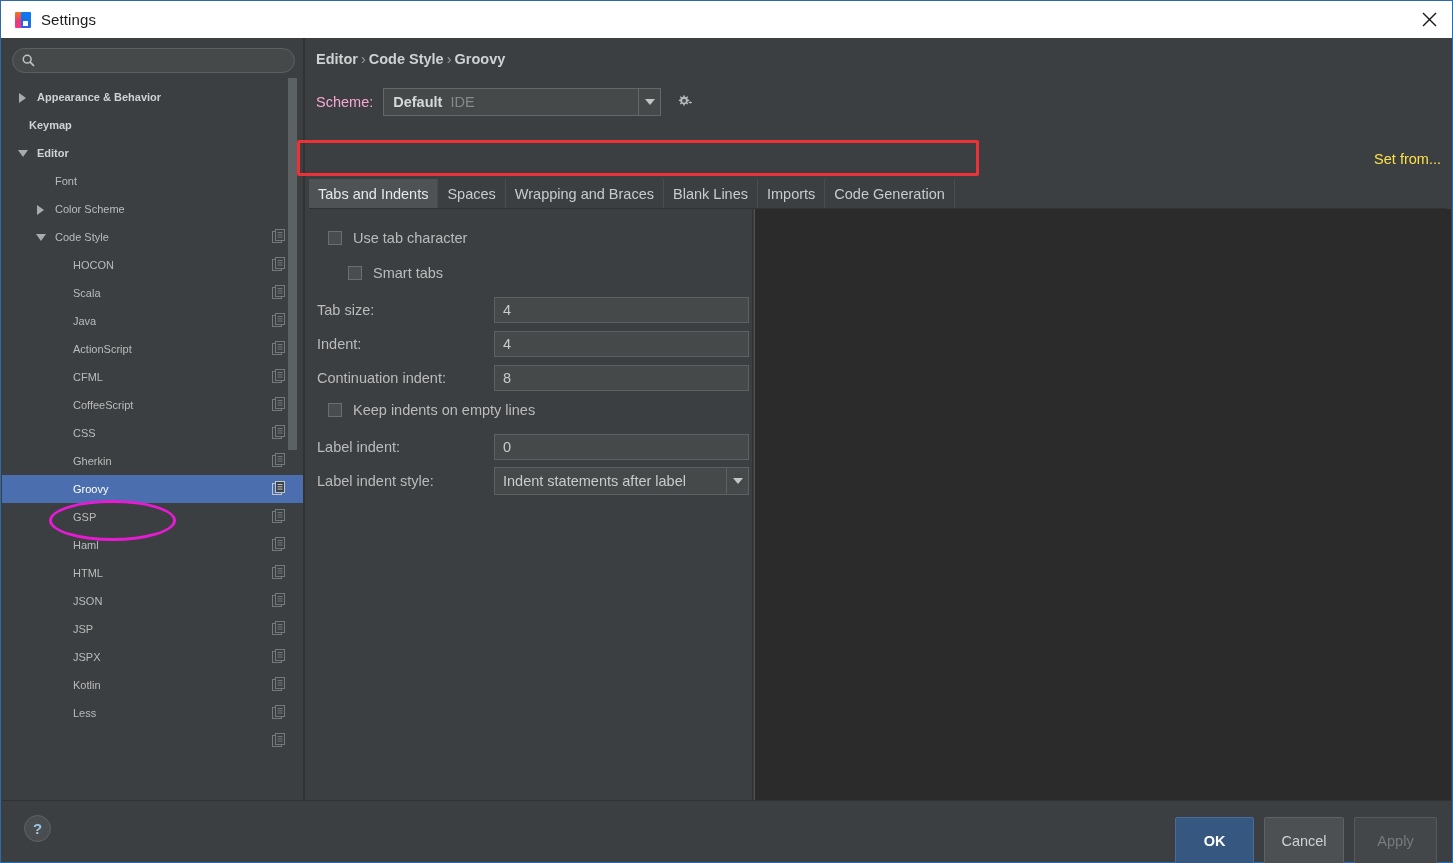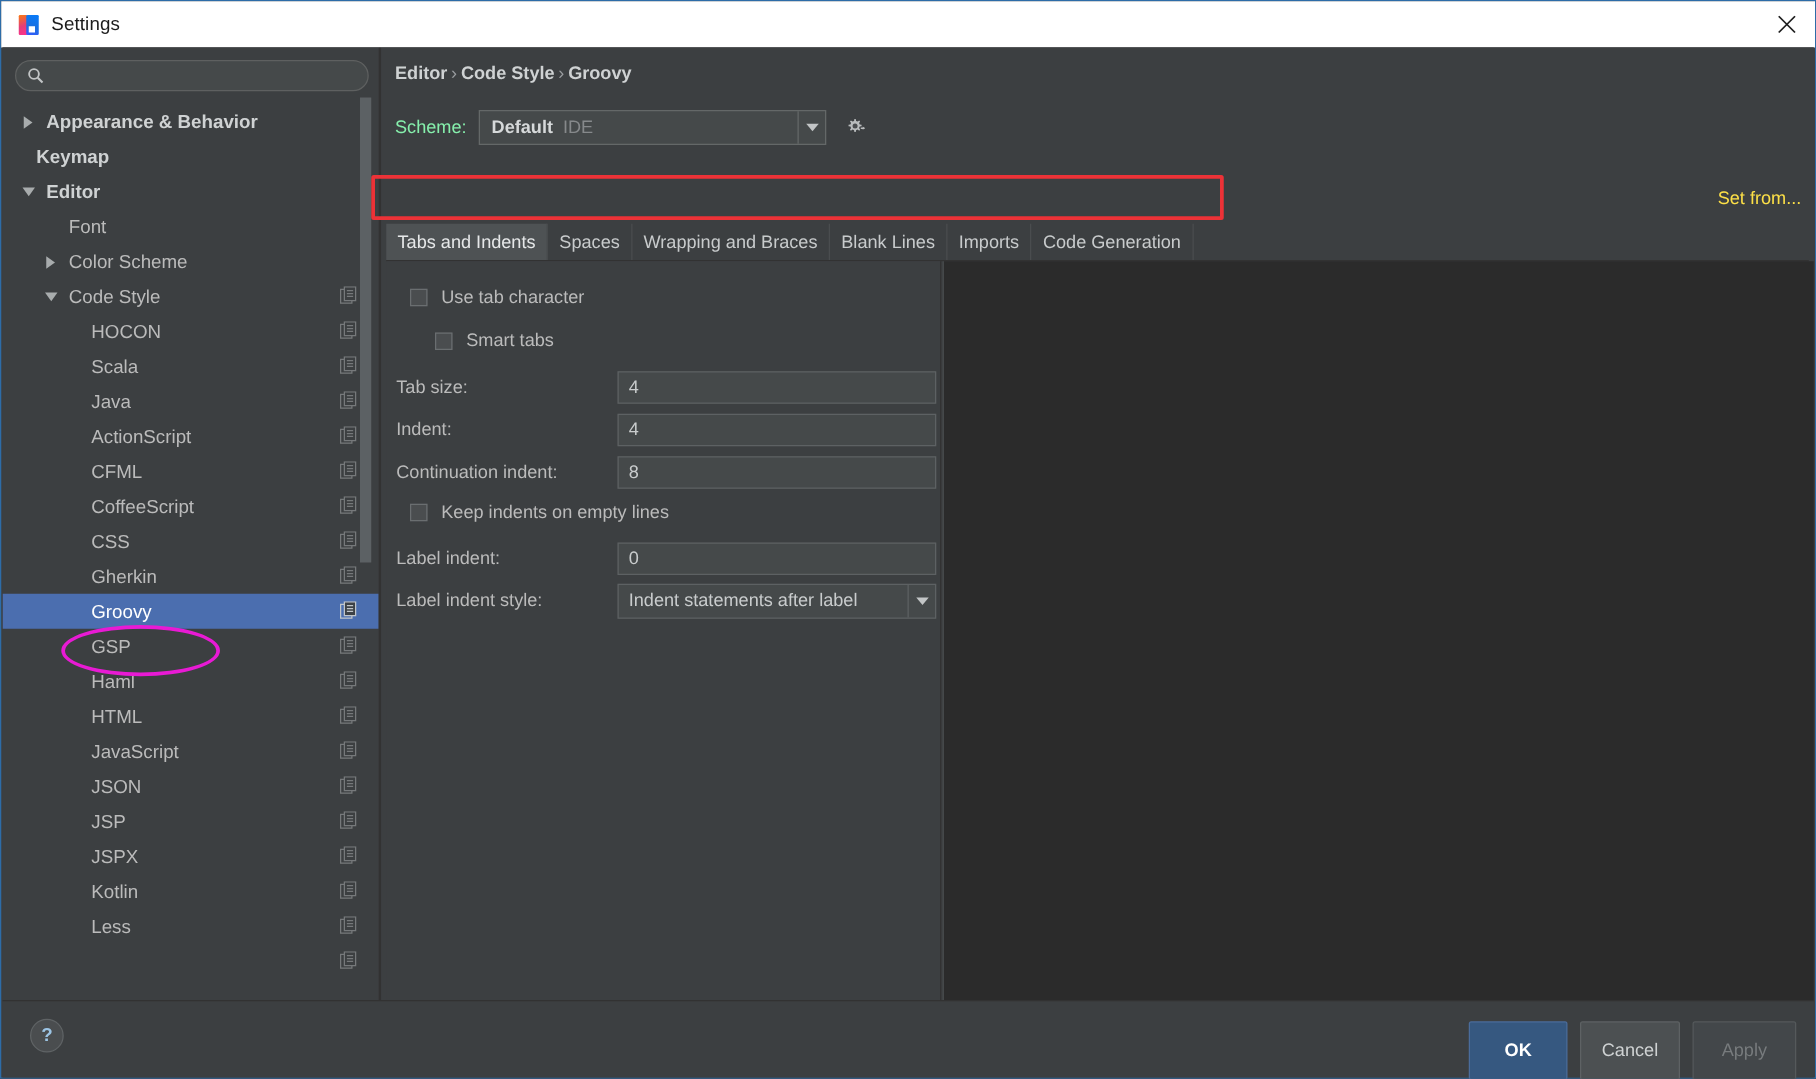--- a/index.html
+++ b/index.html
@@ -75,21 +75,21 @@
 
   #tree {
     position: absolute; left: 0; top: 45px;
     width: 301px; height: 717px;
     overflow: hidden;
   }
   .tree-row {
     position: relative;
     height: 28px;
     display: flex; align-items: center;
-    font-size: 15px;
+    font-size: 11px;
     color: #bbbbbb;
     white-space: nowrap;
   }
   .tree-row.sel { background: #4b6eaf; color: #ffffff; }
   .tree-row .twisty {
     width: 11px; height: 11px; flex: 0 0 auto; position: relative;
   }
   .tree-row .twisty.collapsed::before {
     content:""; position:absolute; left:1px; top:1px;
     border-left: 7px solid #a8acad; border-top: 5px solid transparent; border-bottom: 5px solid transparent;
@@ -131,21 +131,21 @@
   #breadcrumb {
     position: absolute; left: 11px; top: 13px;
     font-size: 14.5px; font-weight: bold; color: #cfd2d3;
   }
   #breadcrumb .sep { color: #9a9da0; font-weight: normal; padding: 0 3px; }
 
   #scheme-row {
     position: absolute; left: 11px; top: 50px;
     display: flex; align-items: center;
   }
-  #scheme-label { font-size: 14.5px; color: #86efac; margin-right: 10px; text-align: center; }
+  #scheme-label { font-size: 14.5px; color: #f9a8d4; margin-right: 10px; text-align: center; }
   #scheme-combo {
     width: 278px; height: 28px;
     background: #45494a; border: 1px solid #646868;
     display: flex; align-items: center;
     position: relative;
   }
   #scheme-value {
     font-size: 14.5px; color: #d6d9da; font-weight: bold; padding-left: 9px;
   }
   #scheme-sub { font-size: 14.5px; color: #86898b; padding-left: 8px; }
@@ -464,31 +464,20 @@
             <span class="copy-ic"><svg viewBox="0 0 14 15">
                 <rect x="0.5" y="2.5" width="9" height="11" fill="none" stroke="#c7cacb" stroke-width="1"></rect>
                 <rect x="3.5" y="0.5" width="9" height="11" fill="#3c3f41" stroke="#c7cacb" stroke-width="1"></rect>
                 <line x1="5.5" y1="3.5" x2="10.5" y2="3.5" stroke="#c7cacb" stroke-width="1"></line>
                 <line x1="5.5" y1="5.8" x2="10.5" y2="5.8" stroke="#c7cacb" stroke-width="1"></line>
                 <line x1="5.5" y1="8.1" x2="10.5" y2="8.1" stroke="#c7cacb" stroke-width="1"></line>
               </svg></span>
           </div>
           <div class="tree-row">
             <span class="twisty" style="margin-left: 52px;"></span>
-            <span class="lbl" style="margin-left: 8px;">JavaScript</span>
-            <span class="copy-ic"><svg viewBox="0 0 14 15">
-                <rect x="0.5" y="2.5" width="9" height="11" fill="none" stroke="#c7cacb" stroke-width="1"></rect>
-                <rect x="3.5" y="0.5" width="9" height="11" fill="#3c3f41" stroke="#c7cacb" stroke-width="1"></rect>
-                <line x1="5.5" y1="3.5" x2="10.5" y2="3.5" stroke="#c7cacb" stroke-width="1"></line>
-                <line x1="5.5" y1="5.8" x2="10.5" y2="5.8" stroke="#c7cacb" stroke-width="1"></line>
-                <line x1="5.5" y1="8.1" x2="10.5" y2="8.1" stroke="#c7cacb" stroke-width="1"></line>
-              </svg></span>
-          </div>
-          <div class="tree-row">
-            <span class="twisty" style="margin-left: 52px;"></span>
             <span class="lbl" style="margin-left: 8px;">JSON</span>
             <span class="copy-ic"><svg viewBox="0 0 14 15">
                 <rect x="0.5" y="2.5" width="9" height="11" fill="none" stroke="#c7cacb" stroke-width="1"></rect>
                 <rect x="3.5" y="0.5" width="9" height="11" fill="#3c3f41" stroke="#c7cacb" stroke-width="1"></rect>
                 <line x1="5.5" y1="3.5" x2="10.5" y2="3.5" stroke="#c7cacb" stroke-width="1"></line>
                 <line x1="5.5" y1="5.8" x2="10.5" y2="5.8" stroke="#c7cacb" stroke-width="1"></line>
                 <line x1="5.5" y1="8.1" x2="10.5" y2="8.1" stroke="#c7cacb" stroke-width="1"></line>
               </svg></span>
           </div>
           <div class="tree-row">

